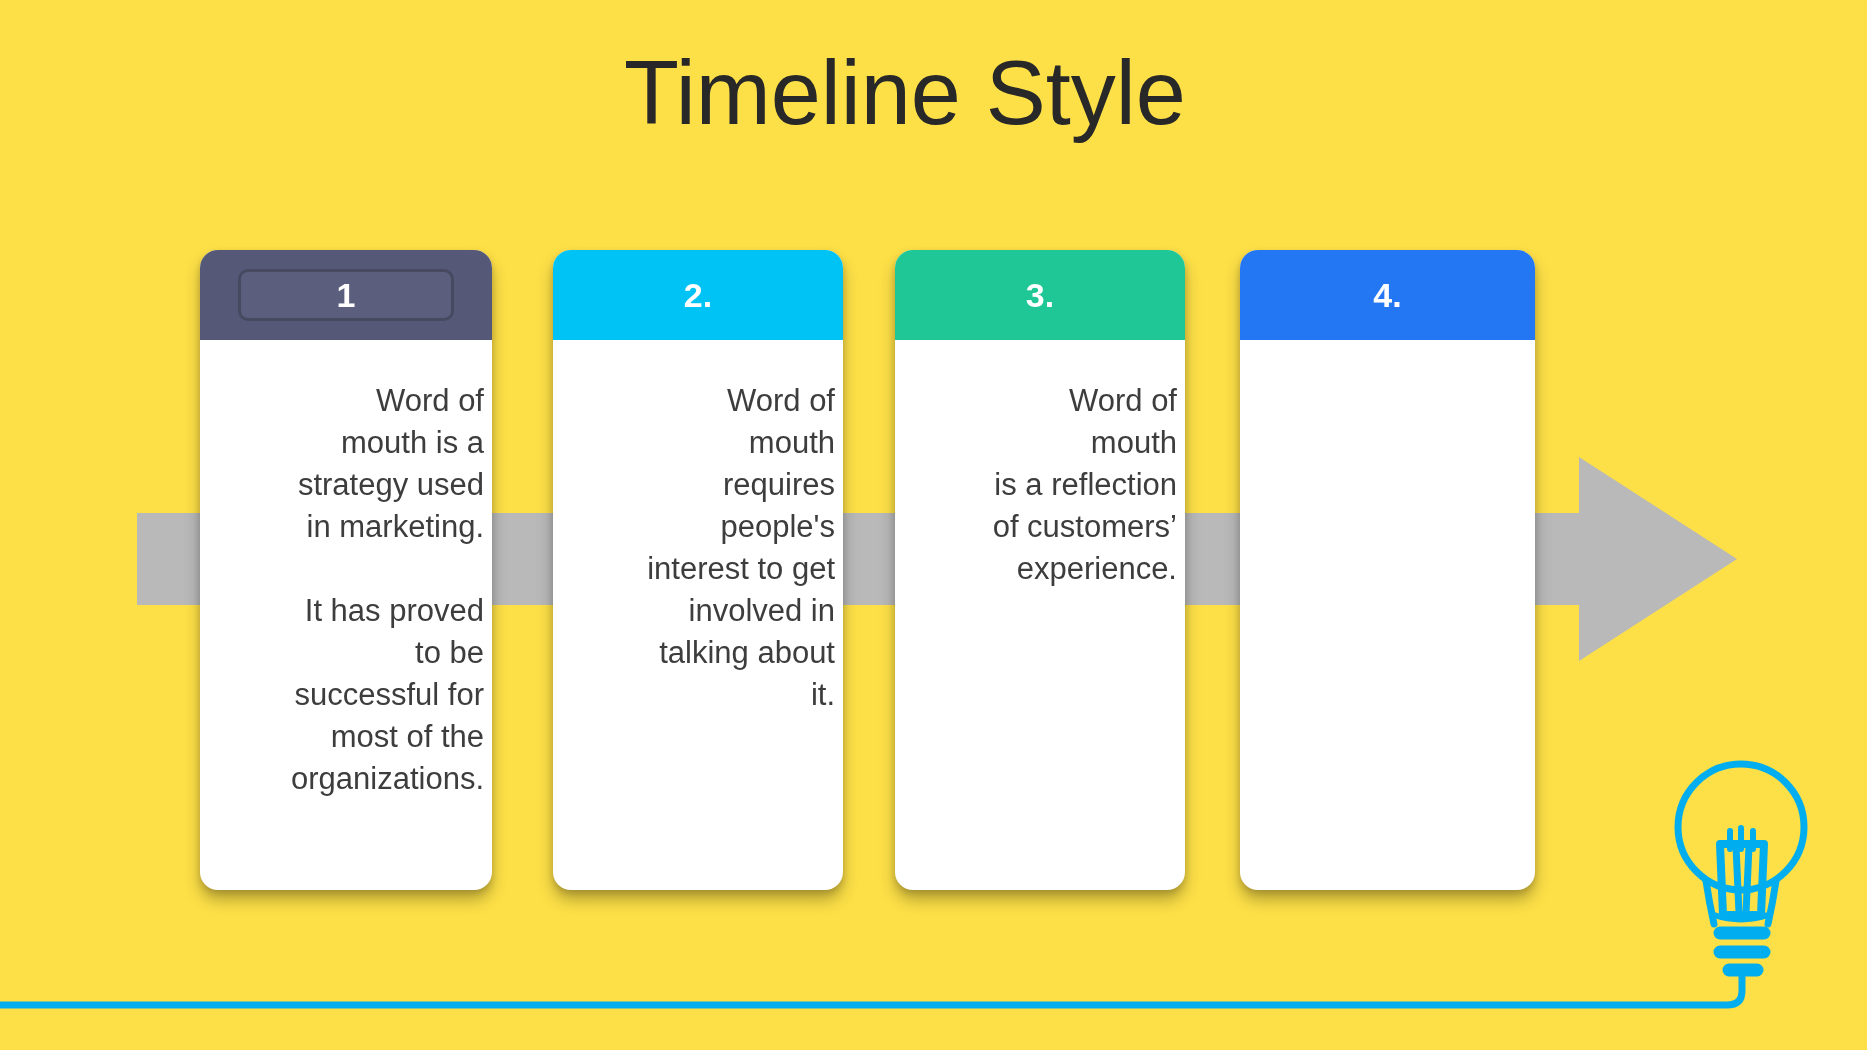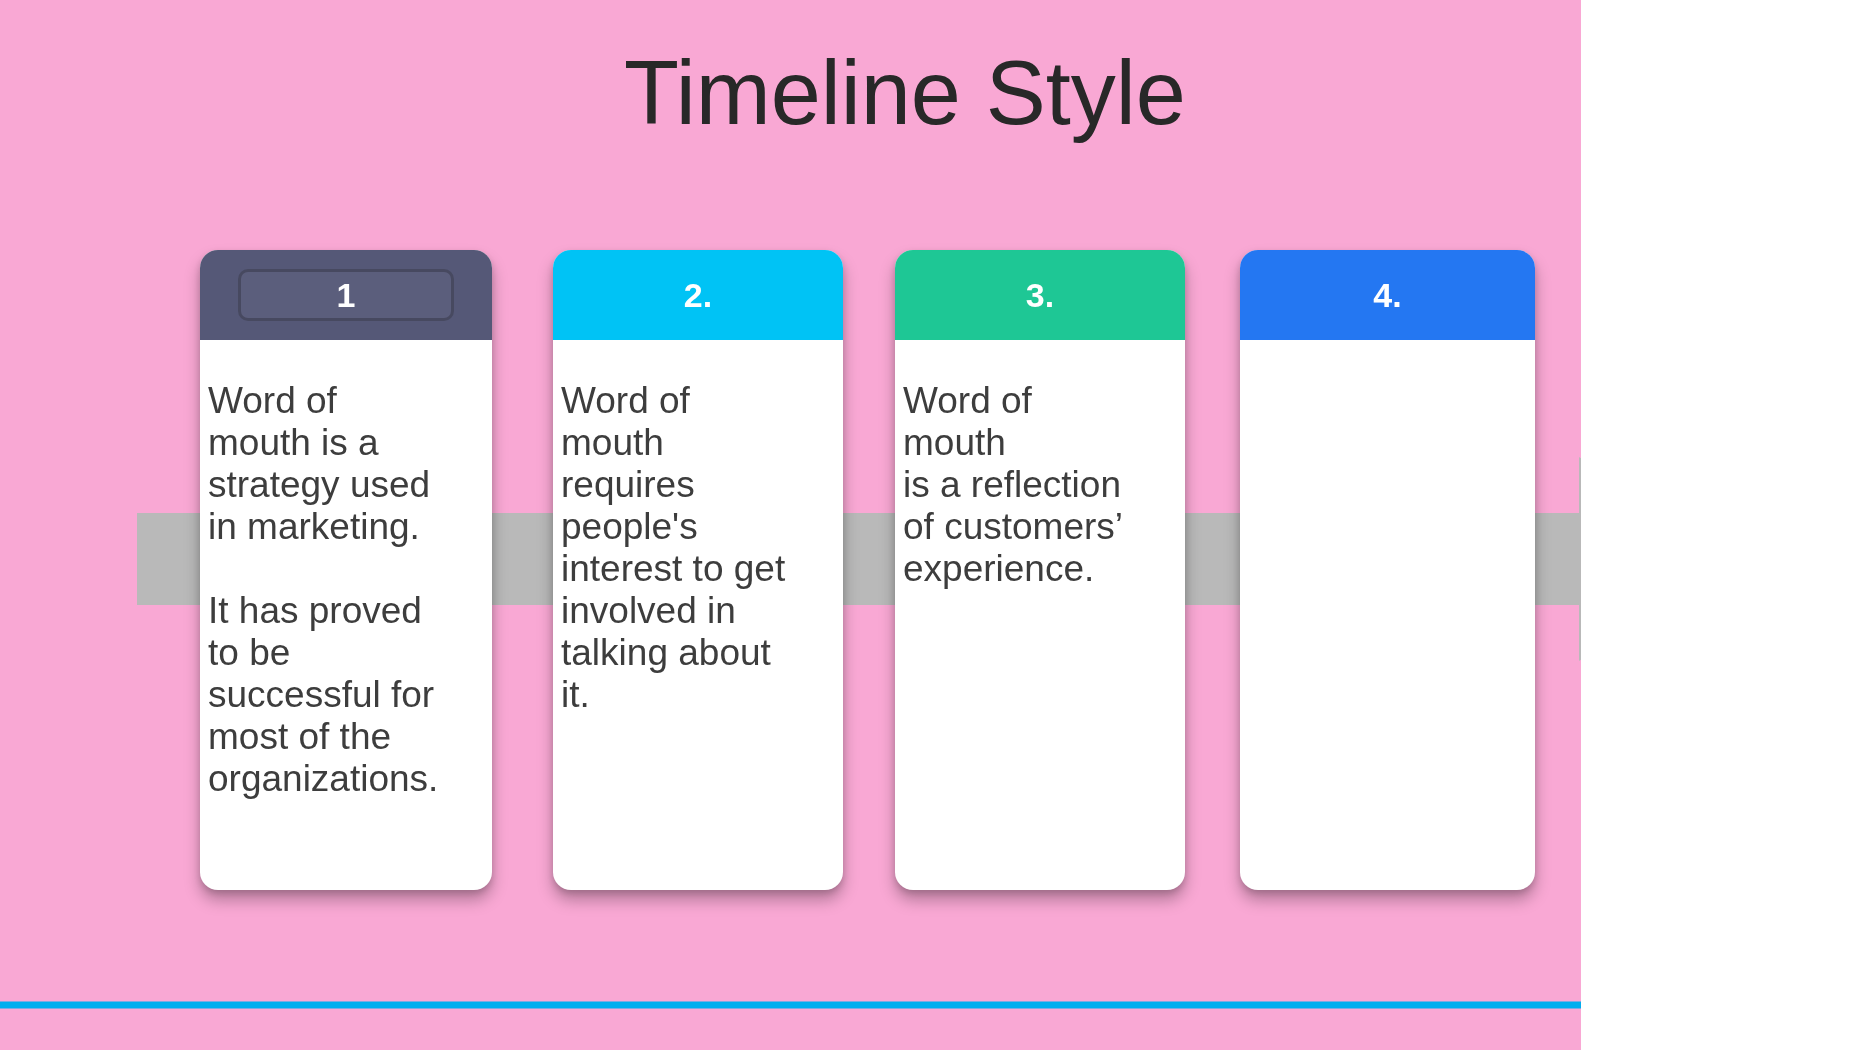--- a/index.html
+++ b/index.html
@@ -1,20 +1,20 @@
 <!DOCTYPE html>
 <html><head>
 <meta charset="utf-8">
 <style>
   html,body{margin:0;padding:0;background:#ffffff;}
   .slide{
     position:relative;
-    width:1581px;
+    width:1867px;
     height:1050px;
-    background:#f9a8d4;
+    background:#fde047;
     overflow:hidden;
     font-family:"Liberation Sans","DejaVu Sans",sans-serif;
   }
   .title{
     position:absolute;
     top:42px;
     left:0;
     width:1810px;
     text-align:center;
     font-size:90px;
@@ -69,22 +69,22 @@
     height:46px;
     border:3px solid rgba(0,0,0,0.22);
     background:rgba(255,255,255,0.04);
     border-radius:10px;
     display:flex;
     align-items:center;
     justify-content:center;
   }
   .card-text{
     padding:40px 8px 0 8px;
-    text-align:left;
-    font-size:37px;
+    text-align:right;
+    font-size:31px;
     line-height:42px;
     color:#3d3d3d;
     white-space:pre-line;
   }
   
   .deco-svg{
     position:absolute;
     left:0;top:0;
     width:1867px;height:1050px;
     z-index:3;

